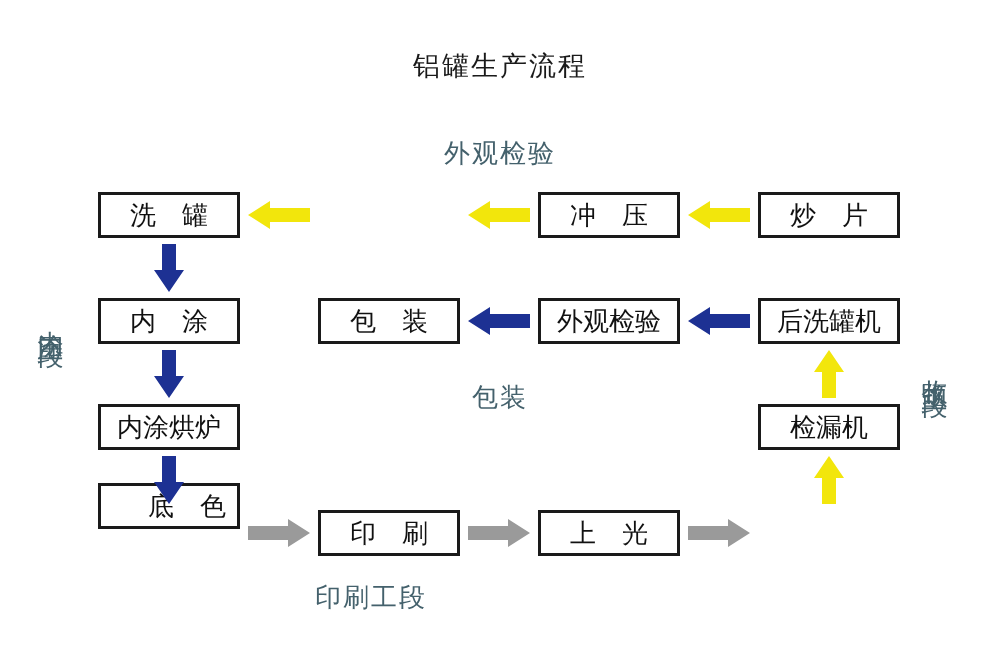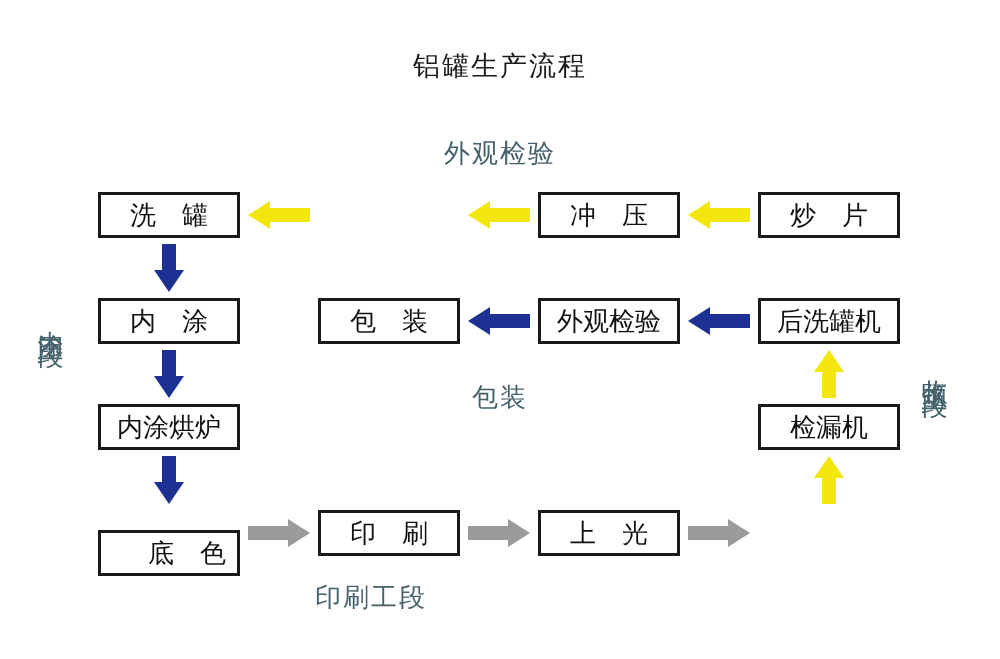--- a/index.html
+++ b/index.html
@@ -61,21 +61,21 @@
       <span>后洗罐机</span>
     </div>
 
   <div class="box" style="left:98px;top:404px;">
       <span>内涂烘炉</span>
     </div>
   <div class="box" style="left:758px;top:404px;">
       <span>检漏机</span>
     </div>
 
-  <div class="box" style="left:98px;top:530px;padding-left:36px;">
+  <div class="box" style="left:98px;top:483px;padding-left:36px;">
       <span>底　色</span>
     </div>
   <div class="box" style="left:318px;top:510px;">
       <span>印　刷</span>
     </div>
   <div class="box" style="left:538px;top:510px;">
       <span>上　光</span>
     </div>
 
   <svg class="arrow" style="left:688px;top:199px;" width="62" height="32" viewBox="0 0 62 32">

